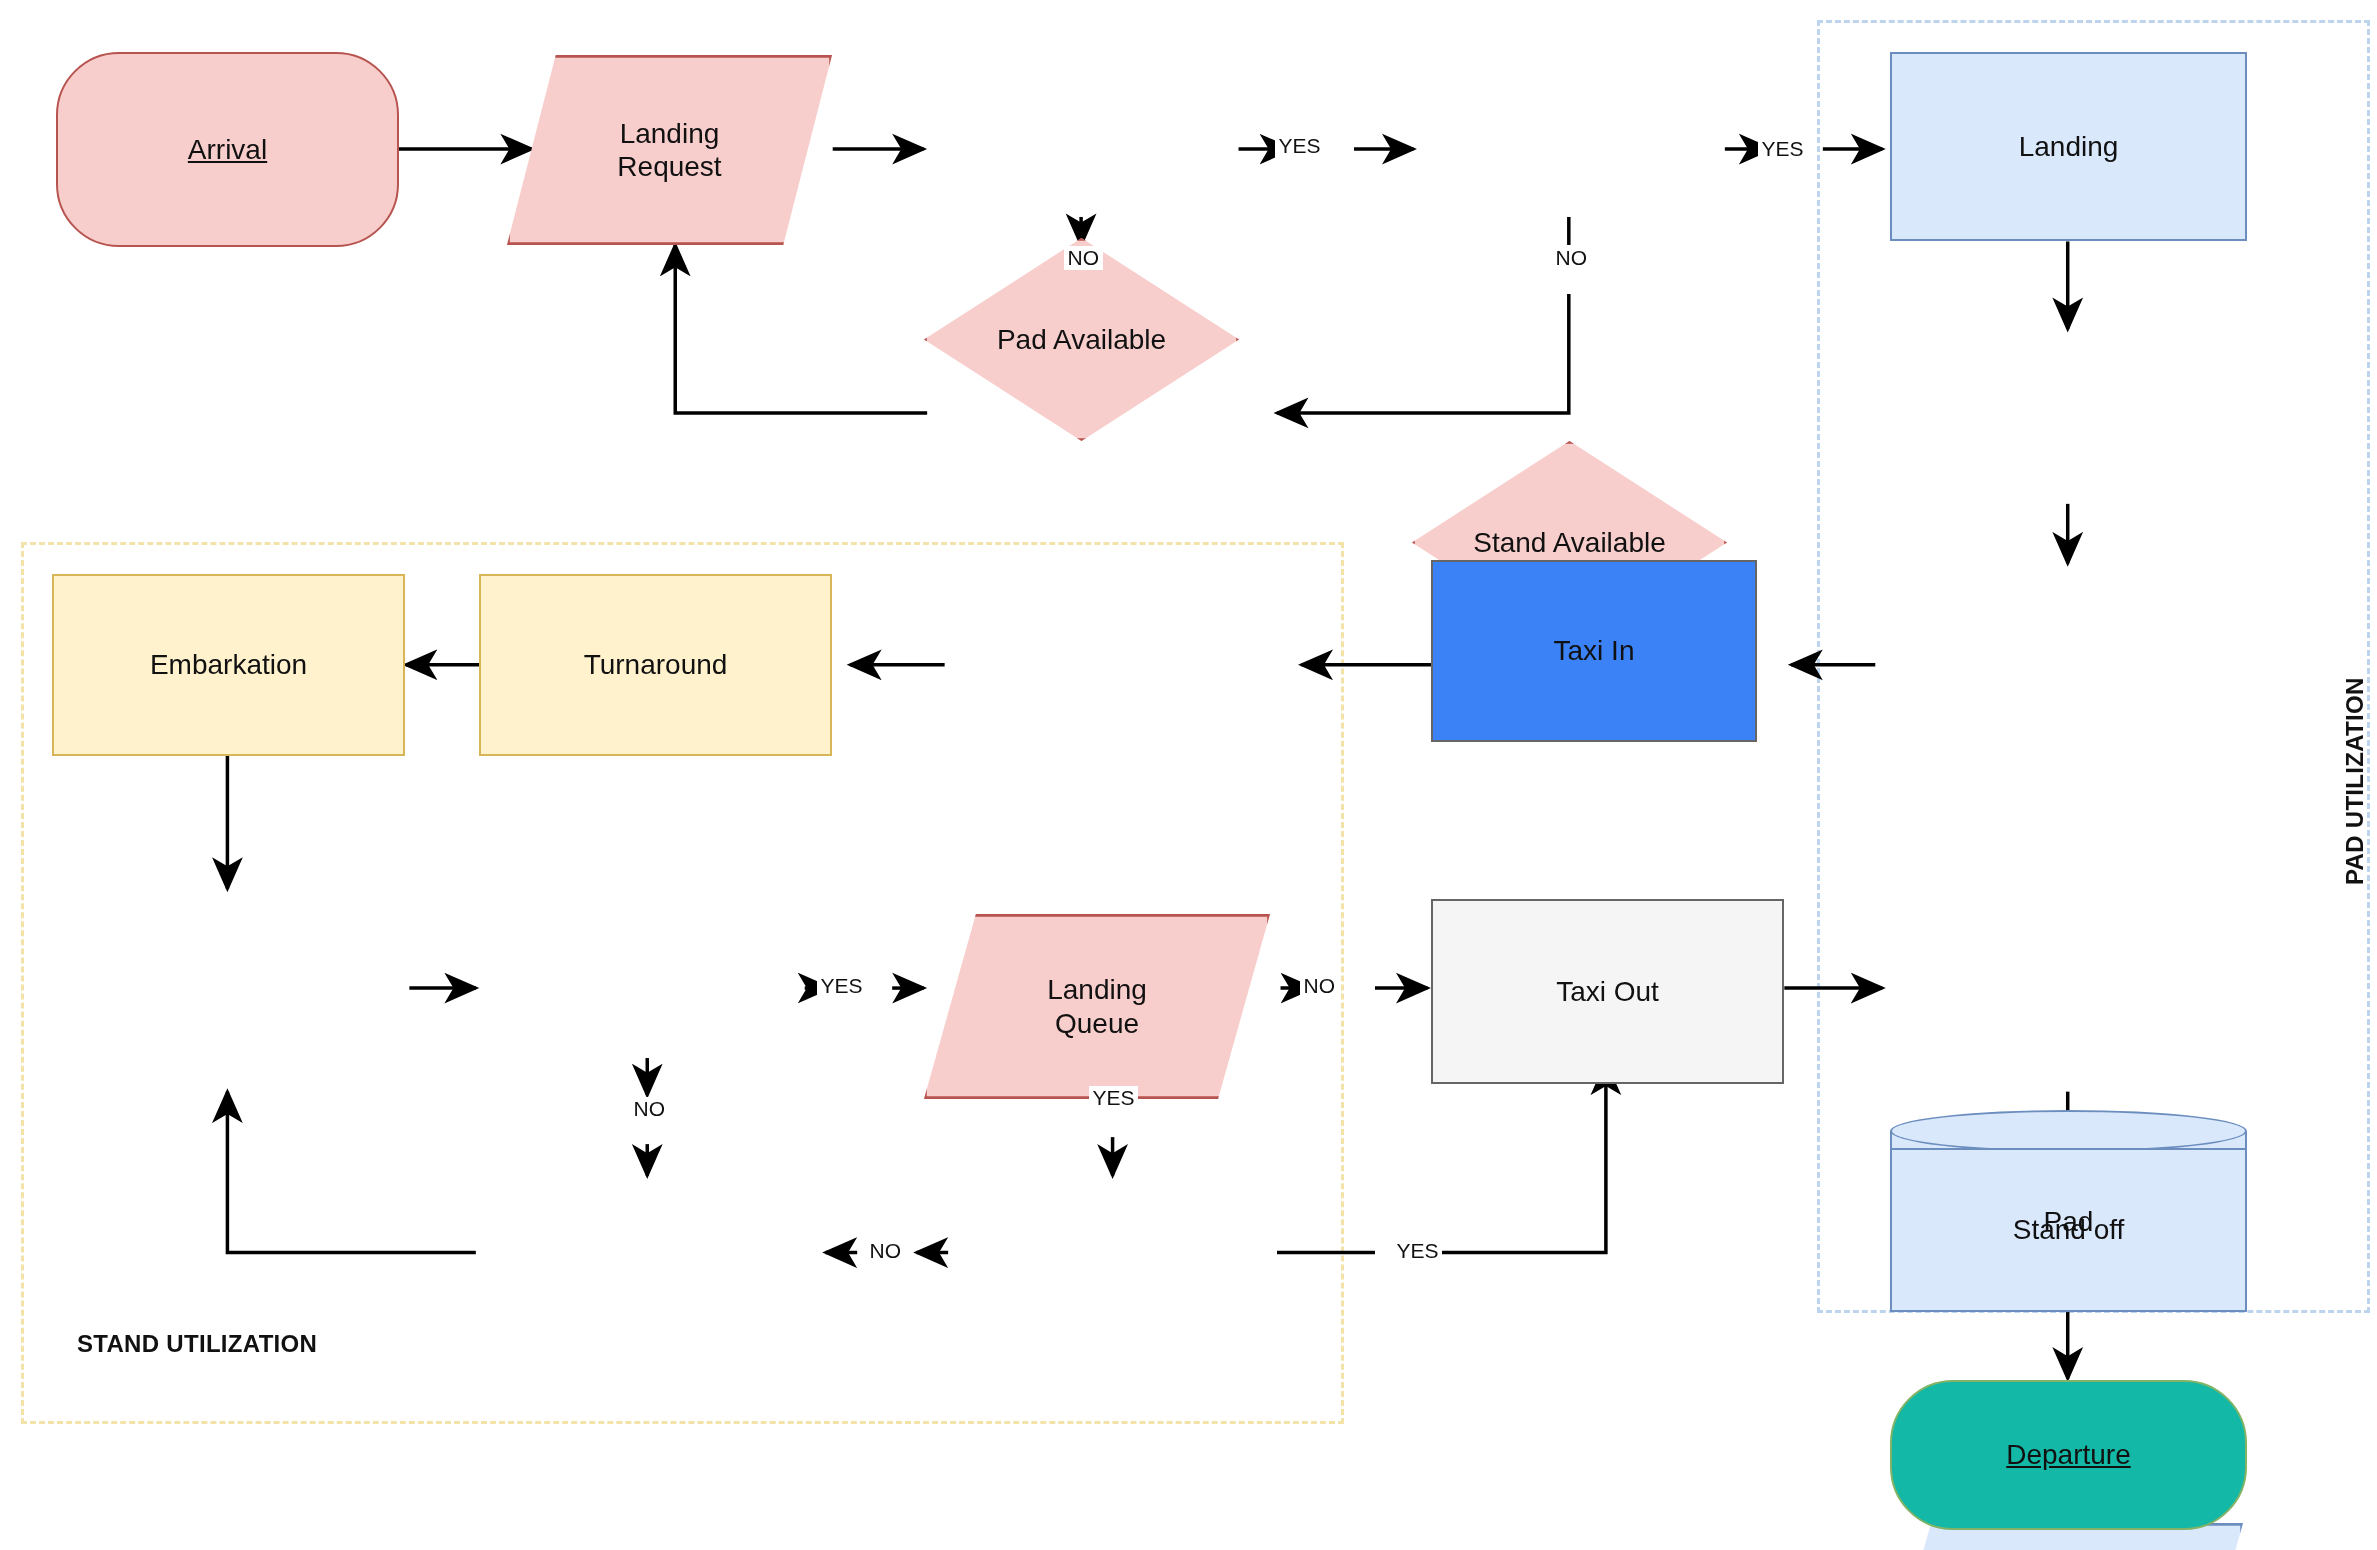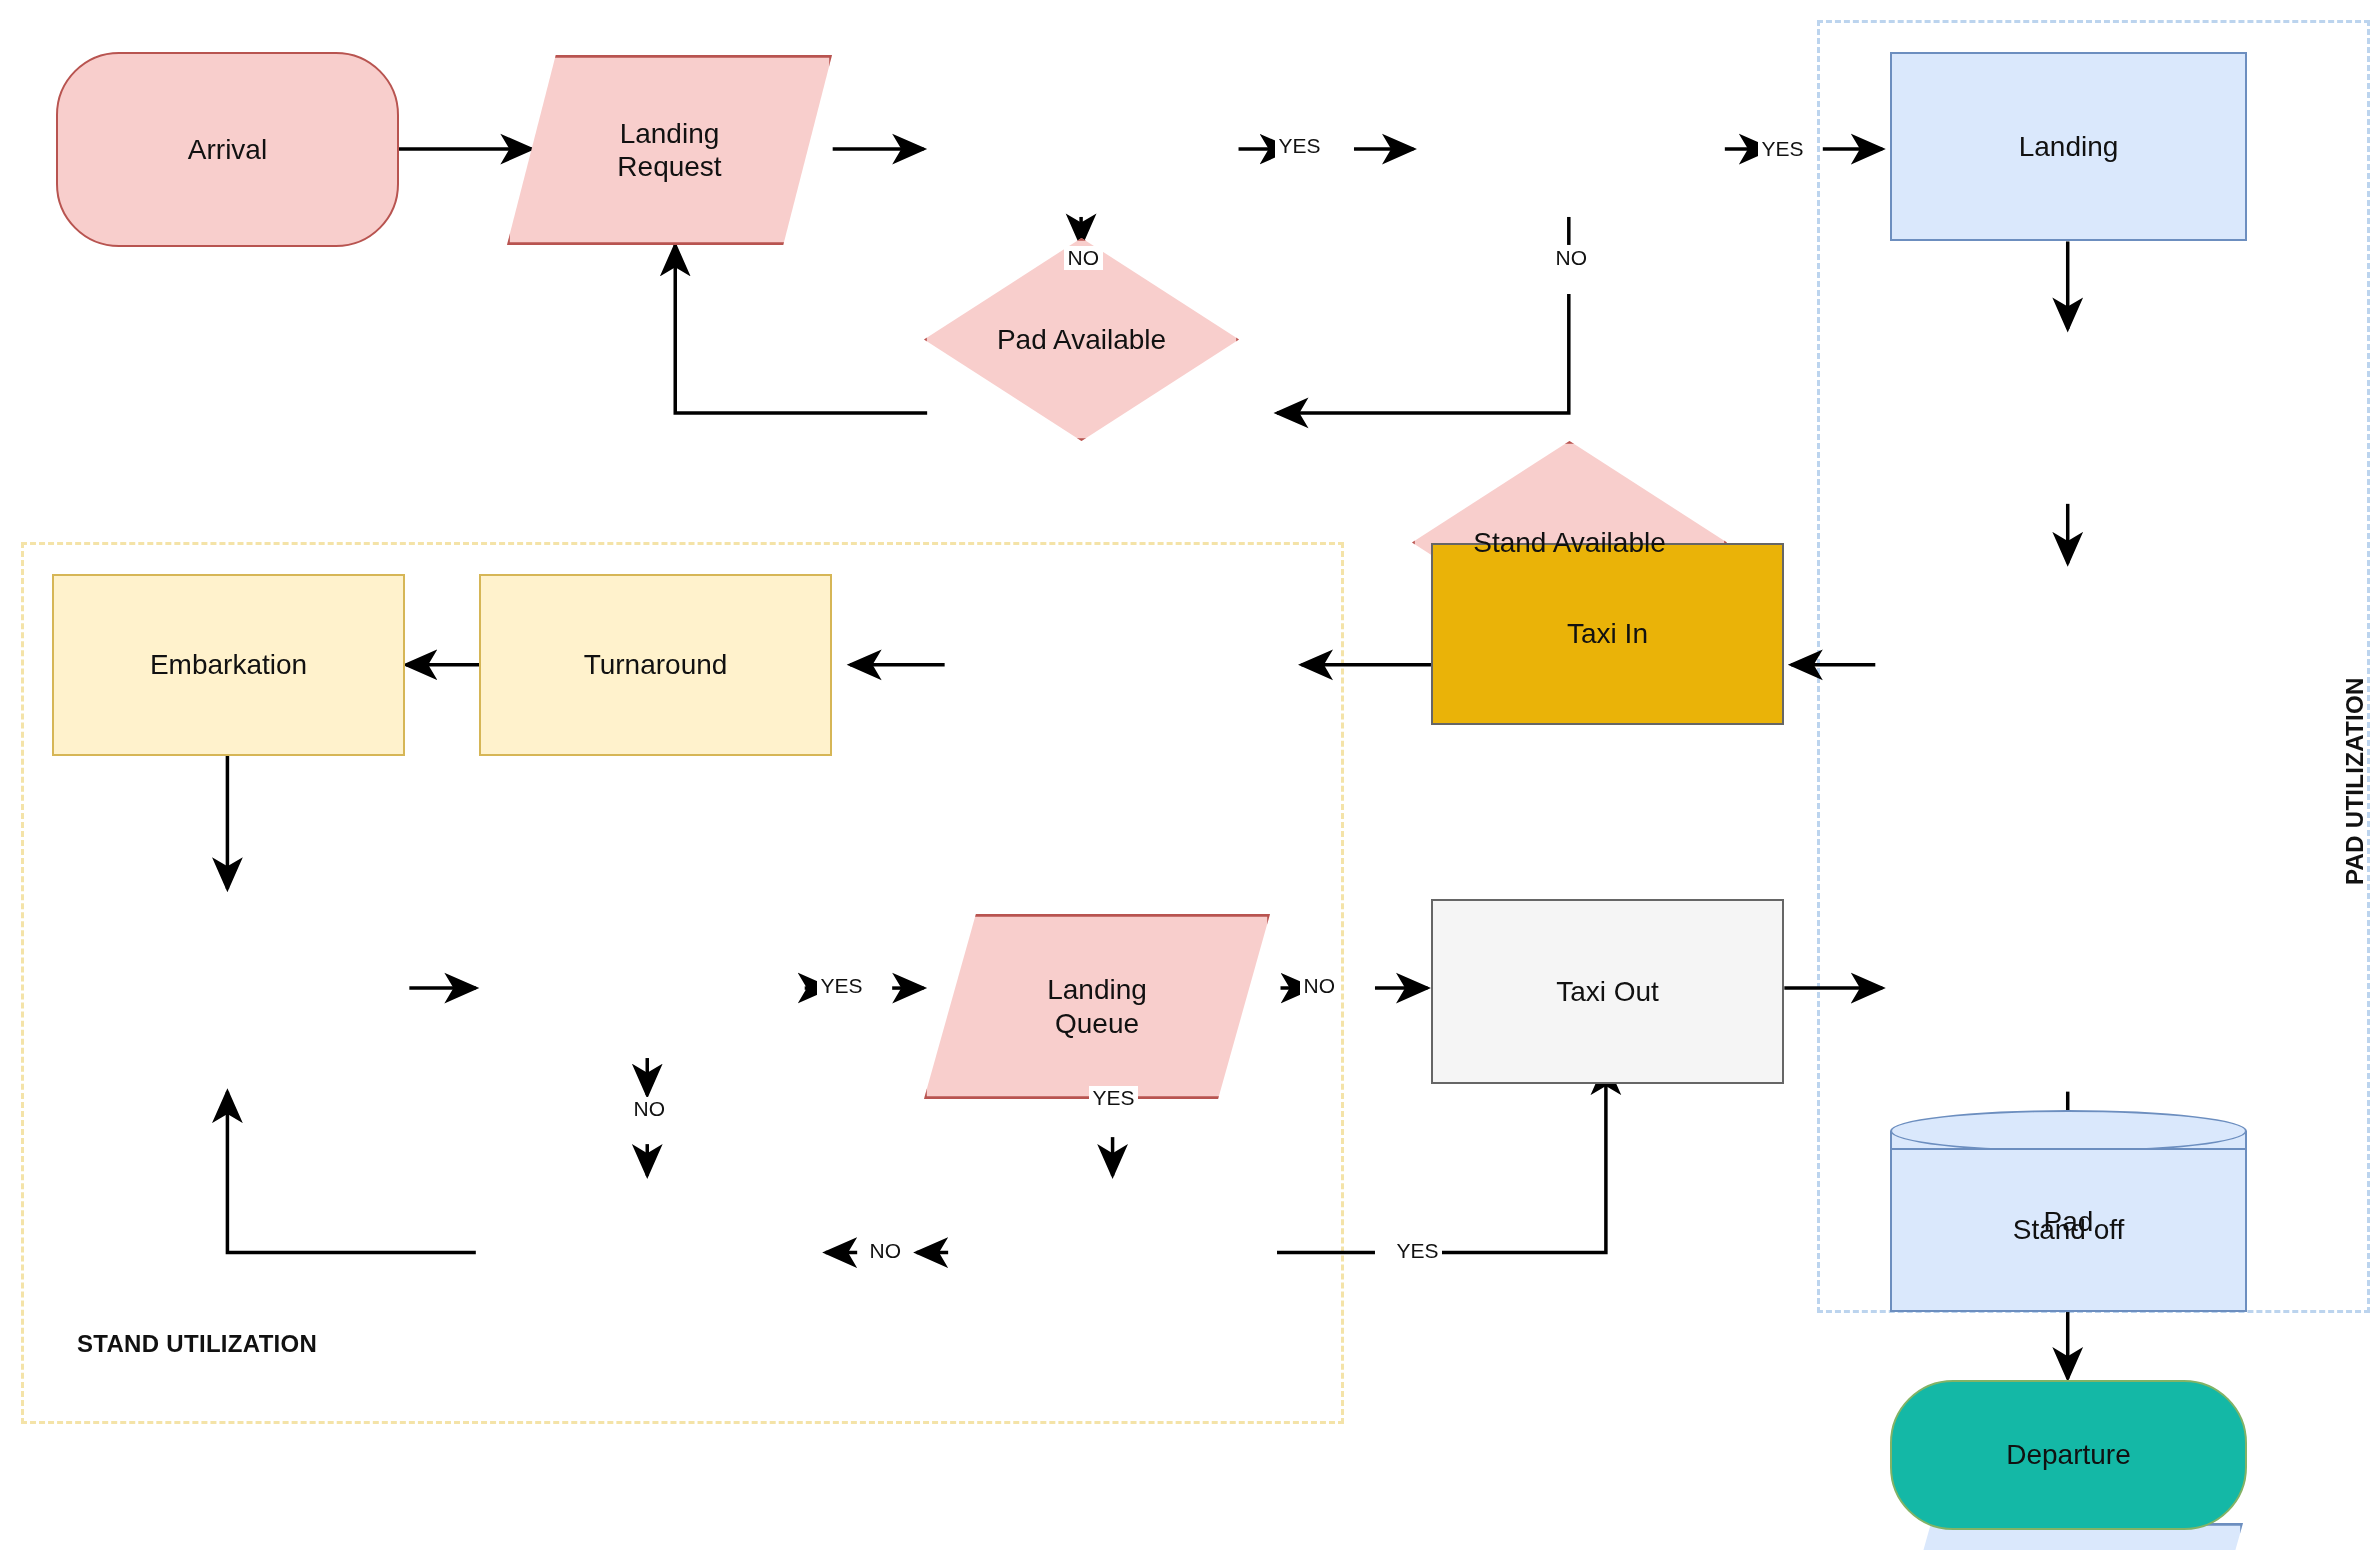--- a/index.html
+++ b/index.html
@@ -14,21 +14,21 @@
   .region-label{position:absolute;font-weight:bold;font-size:24px;color:#111;letter-spacing:0.3px;white-space:nowrap;}
   .region-label.vertical{transform-origin:0 0;transform:rotate(-90deg);}
 
   .node{position:absolute;box-sizing:border-box;display:flex;align-items:center;justify-content:center;text-align:center;color:#111;}
   .node .lbl{position:relative;z-index:3;line-height:1.18;white-space:pre-line;font-size:28px;}
 
   
   .shape-rect{border-width:2.8px;border-style:solid;}
 
   
-  .shape-term{border-width:2.8px;border-style:solid;border-radius:63px;}
+  .shape-term{border-width:2.8px;border-style:solid;border-radius:63px;text-decoration:underline;}
 
   
   .shape-para{position:relative;border:none;background:transparent;}
   .shape-para .skin{position:absolute;inset:0;clip-path:polygon(15% 0,100% 0,85% 100%,0 100%);}
 
   
   .shape-diamond{position:relative;border:none;background:transparent;}
   .shape-diamond .skin{position:absolute;inset:0;clip-path:polygon(50% 0,100% 50%,50% 100%,0 50%);}
 
   
@@ -169,21 +169,21 @@
     <div class="cyl-mask" style="background:#dae8fc;"></div>
     <div class="cyl-top" style="background:#dae8fc;border-color:#6c8ebf;"></div>
     <span class="lbl" style="margin-top:49px;">Pad</span>
   </div>
 
   <div class="node shape-para" style="left:1876px;top:567px;width:367px;height:196px;">
     <div class="skin" style="background:#dae8fc;box-shadow:inset 0 0 0 2.8px #6c8ebf;"></div>
 
   </div>
 
-  <div class="node shape-rect" style="left:1431px;top:543px;width:353px;height:182px;background:#eab308;border-color:#666666;">
+  <div class="node shape-rect" style="left:1431px;top:560px;width:326px;height:182px;background:#3b82f6;border-color:#666666;">
     <span class="lbl">Taxi In</span>
   </div>
 
   <div class="node shape-rect" style="left:479px;top:574px;width:353px;height:182px;background:#fff2cc;border-color:#d6b656;">
     <span class="lbl">Turnaround</span>
   </div>
 
   <div class="node shape-rect" style="left:52px;top:574px;width:353px;height:182px;background:#fff2cc;border-color:#d6b656;">
     <span class="lbl">Embarkation</span>
   </div>

